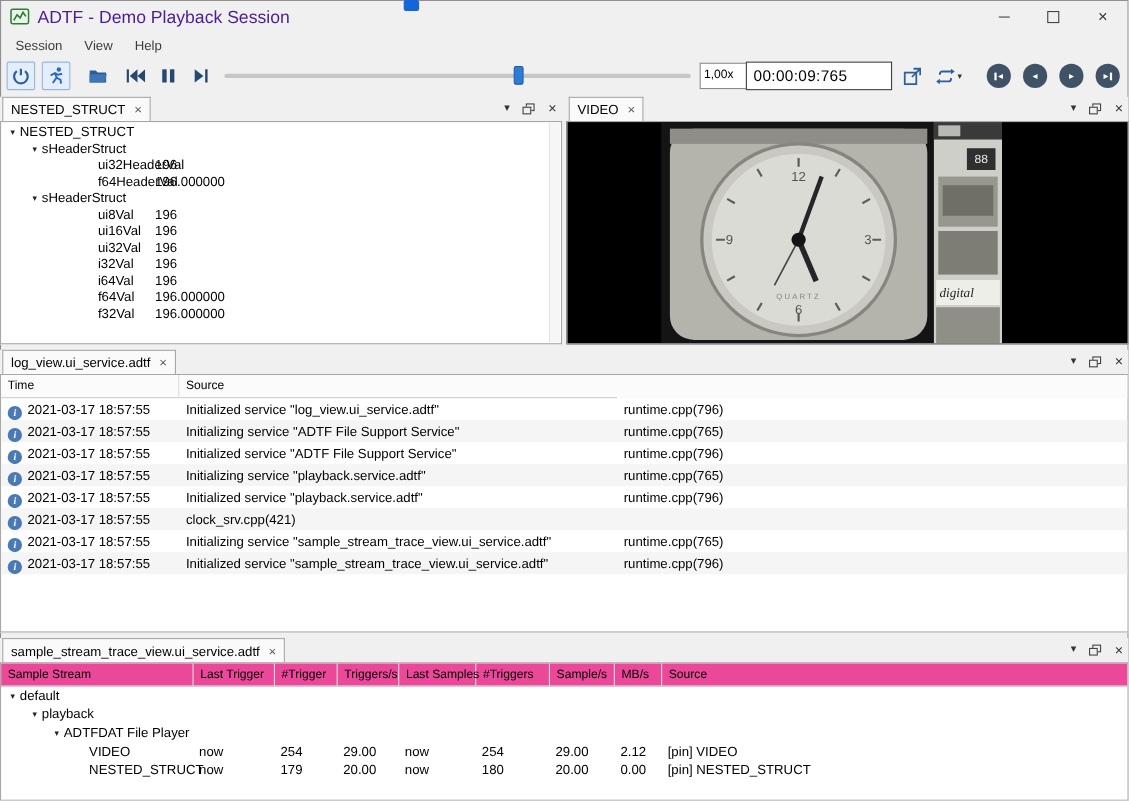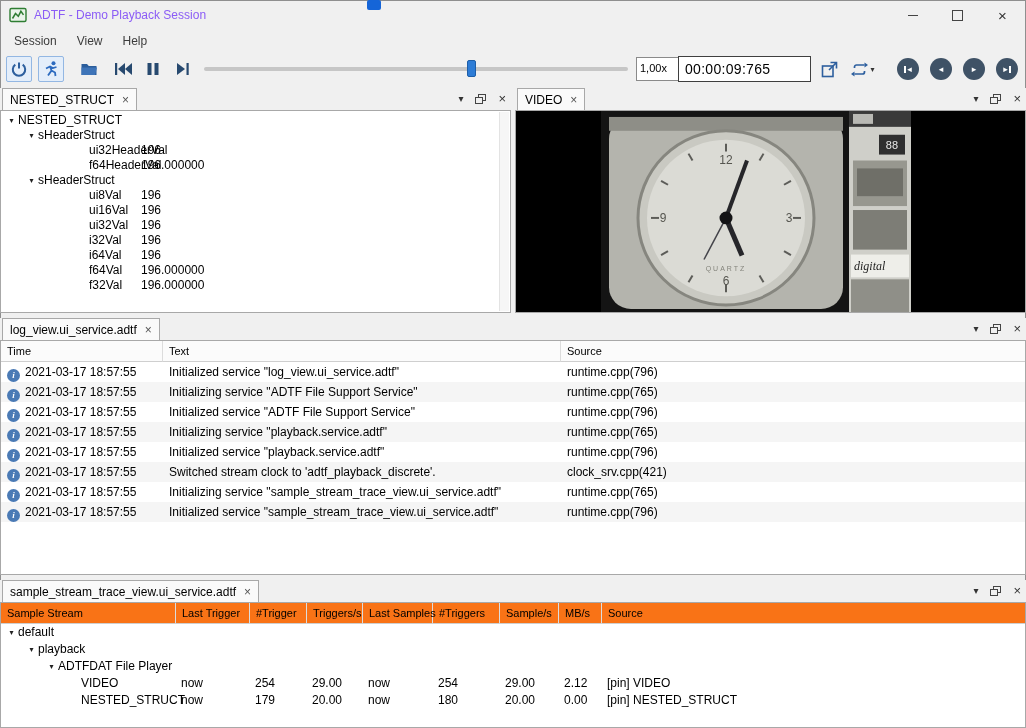--- a/index.html
+++ b/index.html
@@ -3,21 +3,21 @@
 <meta charset="utf-8">
 <style>
   html,body{margin:0;padding:0;background:#d9d9d9}
   #app{position:relative;width:1026px;height:728px;background:#f0f0f0;
        font-family:"Liberation Sans","DejaVu Sans",sans-serif;font-size:12px;color:#000;
        overflow:hidden;box-shadow:0 0 0 1px #8f8f8f inset}
 
   
   .titlebar{position:absolute;left:0;top:0;width:100%;height:30px}
   .applogo{position:absolute;left:9px;top:6px;width:18px;height:18px}
-  .wtitle{position:absolute;left:34px;top:8px;color:#8b5cf6;font-size:12px;white-space:nowrap}
+  .wtitle{position:absolute;left:34px;top:8px;color:#4c1d95;font-size:16px;white-space:nowrap}
   .artifact{position:absolute;left:367px;top:0;width:14px;height:10px;background:#1565d8;border-radius:2px}
   .wbtns{position:absolute;right:1px;top:1px;height:29px;display:flex}
   .wbtn{width:45px;height:29px;display:flex;align-items:center;justify-content:center}
   .min-glyph{width:10px;height:1px;background:#444}
   .max-glyph{width:9px;height:9px;border:1px solid #444}
   .close-glyph{font-size:15px;line-height:1;color:#333}
 
   
   .menubar{position:absolute;top:30px;left:0;width:100%;height:22px;display:flex;align-items:center;padding-left:4px;color:#3c3c3c}
   .menu-item{padding:3px 10px}
@@ -75,21 +75,21 @@
   .hcell{padding:4px 6px;border-right:1px solid #dcdcdc;border-bottom:1px solid #cfcfcf;font-size:11px;white-space:nowrap}
   .hcell:last-child{border-right:none}
   .lrow{height:20px;line-height:20px}
   .lrow:nth-child(even){background:#f5f5f5}
   .lcell{padding:0 6px;white-space:nowrap;overflow:hidden}
   .info-ic{display:inline-flex;width:13px;height:13px;border-radius:50%;background:#4a7ab5;color:#fff;font-size:9px;
            font-style:italic;font-weight:bold;align-items:center;justify-content:center;margin-right:5px;vertical-align:-2px;font-family:"Liberation Serif",serif}
 
   
   .shead,.srow{display:grid;grid-template-columns:175px 74px 57px 56px 70px 67px 59px 43px 1fr}
-  .shead{background:#f97316}
+  .shead{background:#ec4899}
   .srow{height:17px;line-height:17px}
   .scell{padding:0 5px;white-space:nowrap;overflow:hidden}
   .sname{display:flex;align-items:center;white-space:nowrap}
   .slv0{padding-left:4px}.slv1{padding-left:24px}.slv2{padding-left:44px}.slv3{padding-left:80px}
 </style>
 </head>
 <body>
 
 <div id="app">
 
@@ -370,21 +370,20 @@
       </div>
       <div class="dockbtns">
         <span class="dockbtn">▾</span>
         <span class="float-ic"></span>
         <span class="dock-close">×</span>
       </div>
     </div>
     <div class="pbody">
       <div class="lhead">
         <div class="hcell">Time</div>
-        <div class="hcell">Text</div>
         <div class="hcell">Source</div>
       </div>
       <div>
         <div class="lrow">
             <div class="lcell"><span class="info-ic">i</span><span>2021-03-17 18:57:55</span></div>
             <div class="lcell">Initialized service "log_view.ui_service.adtf"</div>
             <div class="lcell">runtime.cpp(796)</div>
           </div>
         <div class="lrow">
             <div class="lcell"><span class="info-ic">i</span><span>2021-03-17 18:57:55</span></div>
@@ -401,21 +400,20 @@
             <div class="lcell">Initializing service "playback.service.adtf"</div>
             <div class="lcell">runtime.cpp(765)</div>
           </div>
         <div class="lrow">
             <div class="lcell"><span class="info-ic">i</span><span>2021-03-17 18:57:55</span></div>
             <div class="lcell">Initialized service "playback.service.adtf"</div>
             <div class="lcell">runtime.cpp(796)</div>
           </div>
         <div class="lrow">
             <div class="lcell"><span class="info-ic">i</span><span>2021-03-17 18:57:55</span></div>
-            <div class="lcell">Switched stream clock to 'adtf_playback_discrete'.</div>
             <div class="lcell">clock_srv.cpp(421)</div>
           </div>
         <div class="lrow">
             <div class="lcell"><span class="info-ic">i</span><span>2021-03-17 18:57:55</span></div>
             <div class="lcell">Initializing service "sample_stream_trace_view.ui_service.adtf"</div>
             <div class="lcell">runtime.cpp(765)</div>
           </div>
         <div class="lrow">
             <div class="lcell"><span class="info-ic">i</span><span>2021-03-17 18:57:55</span></div>
             <div class="lcell">Initialized service "sample_stream_trace_view.ui_service.adtf"</div>

